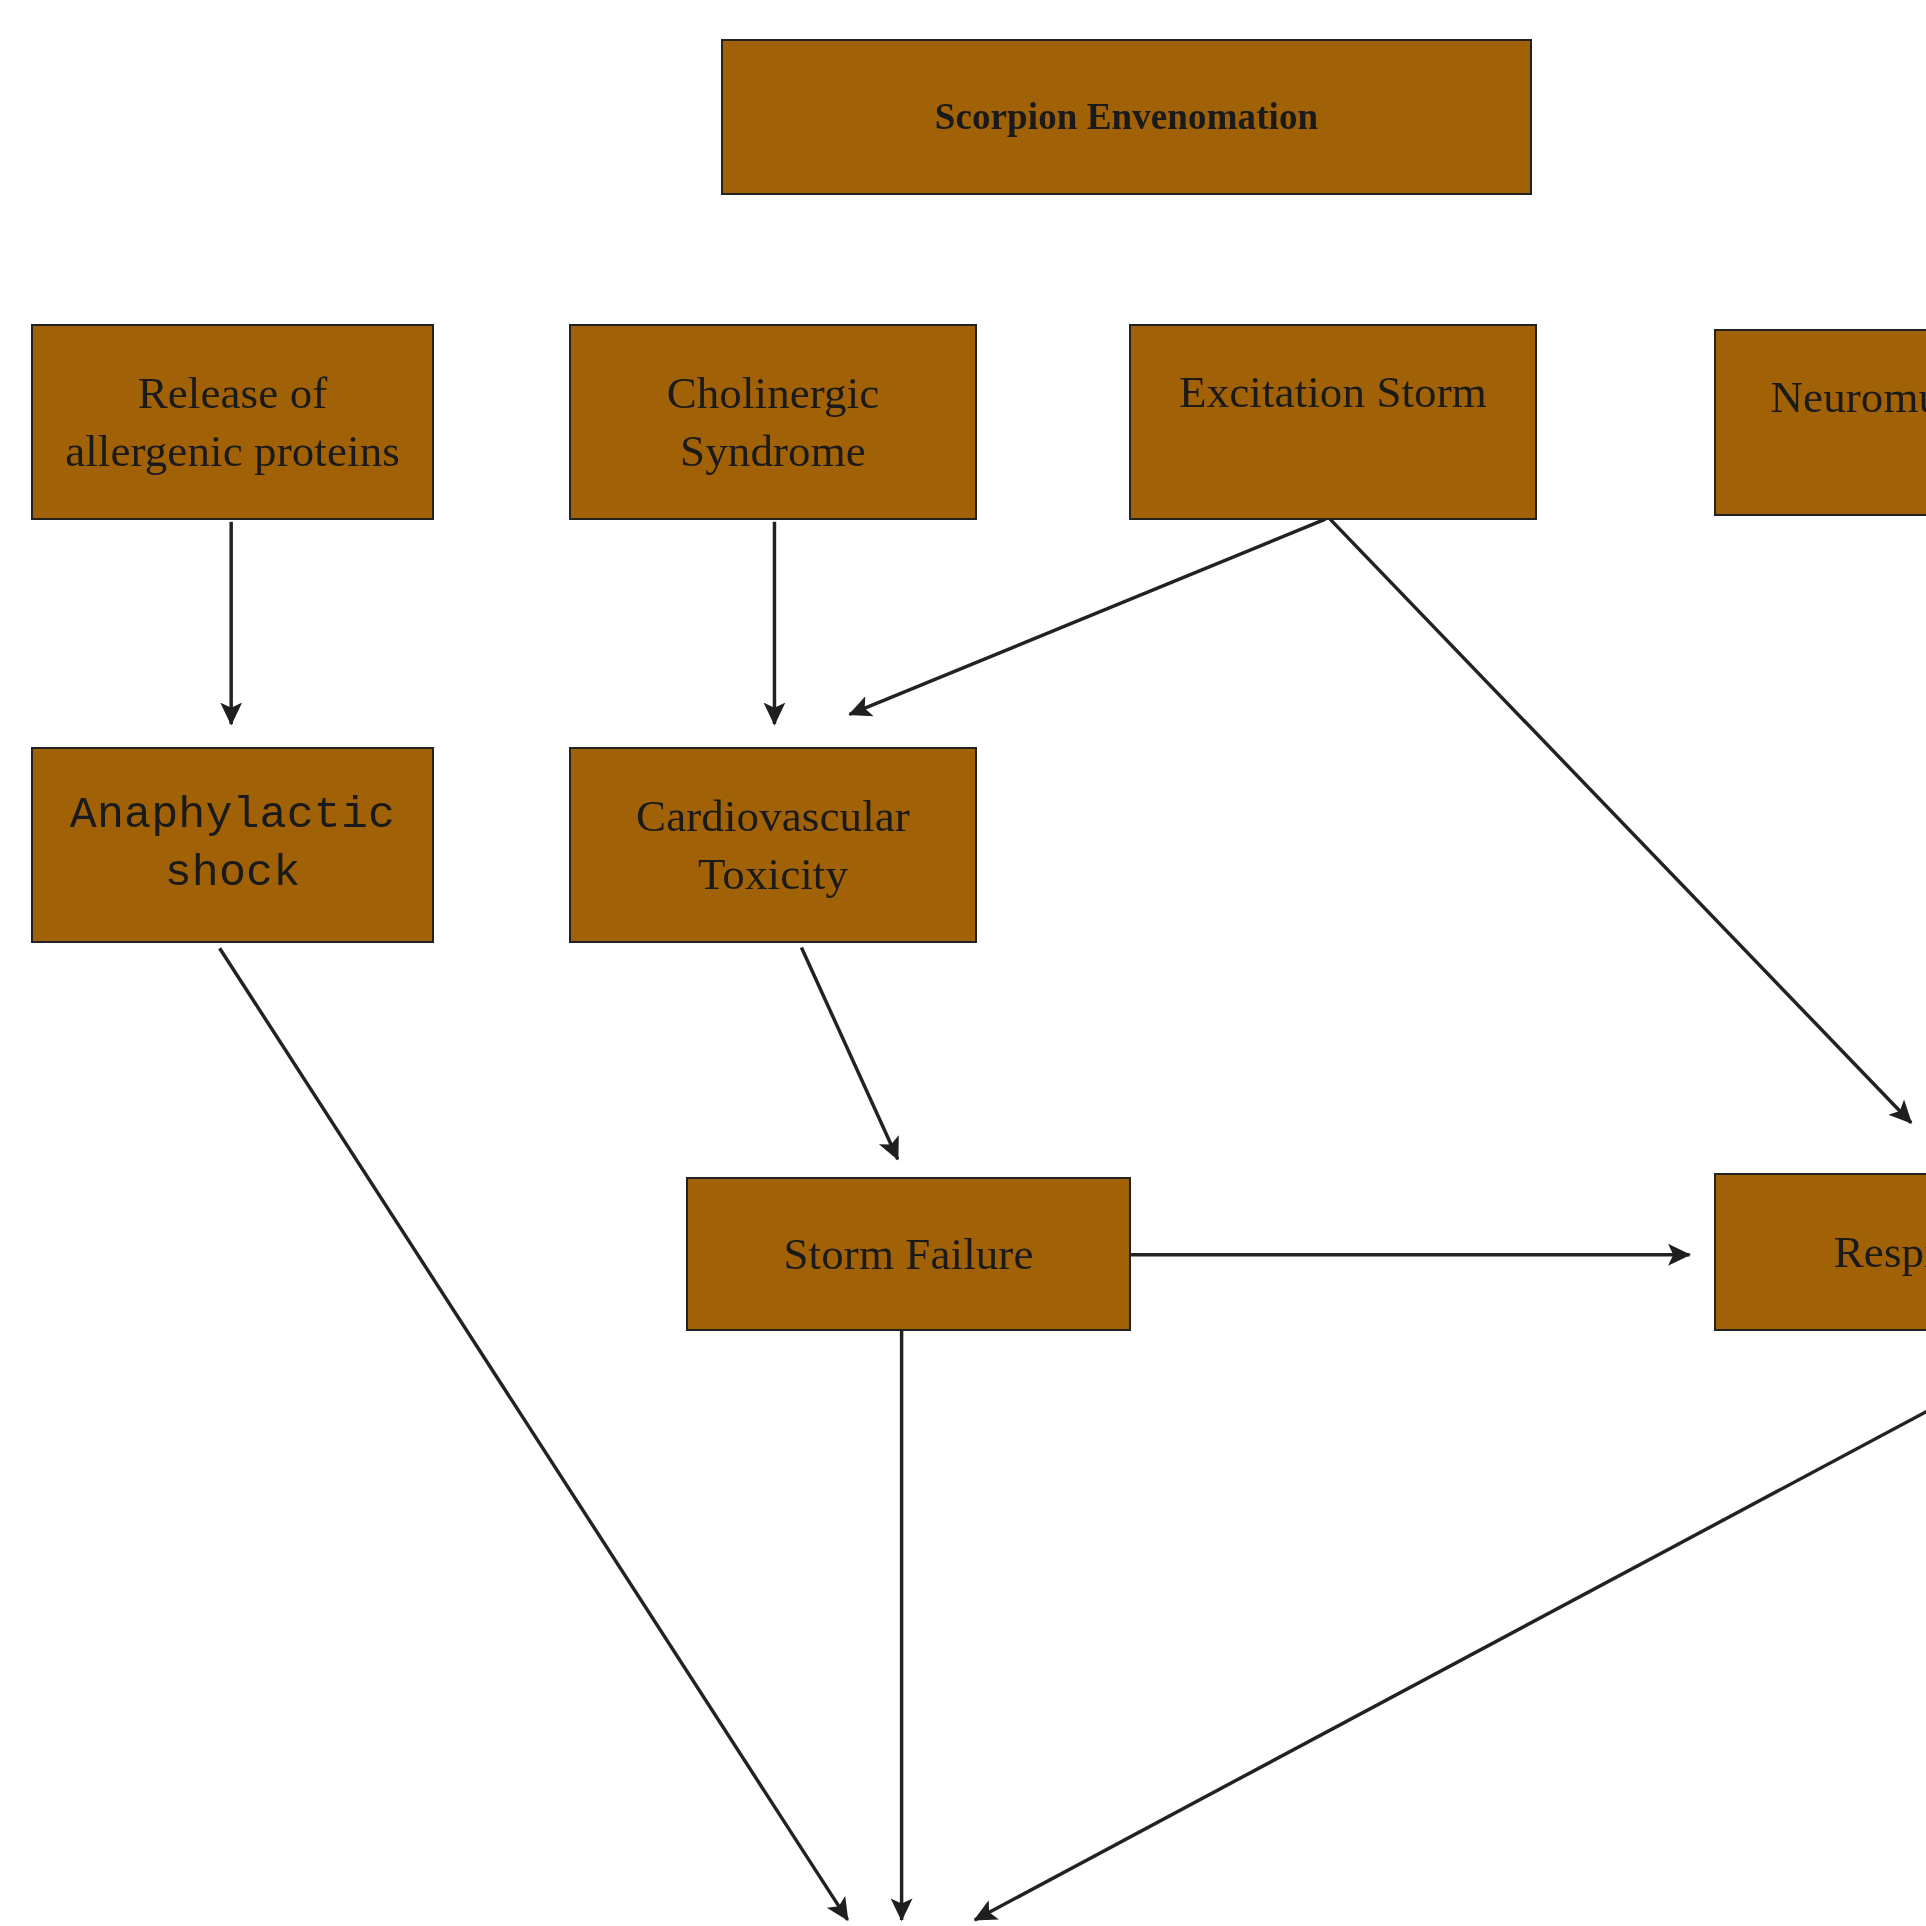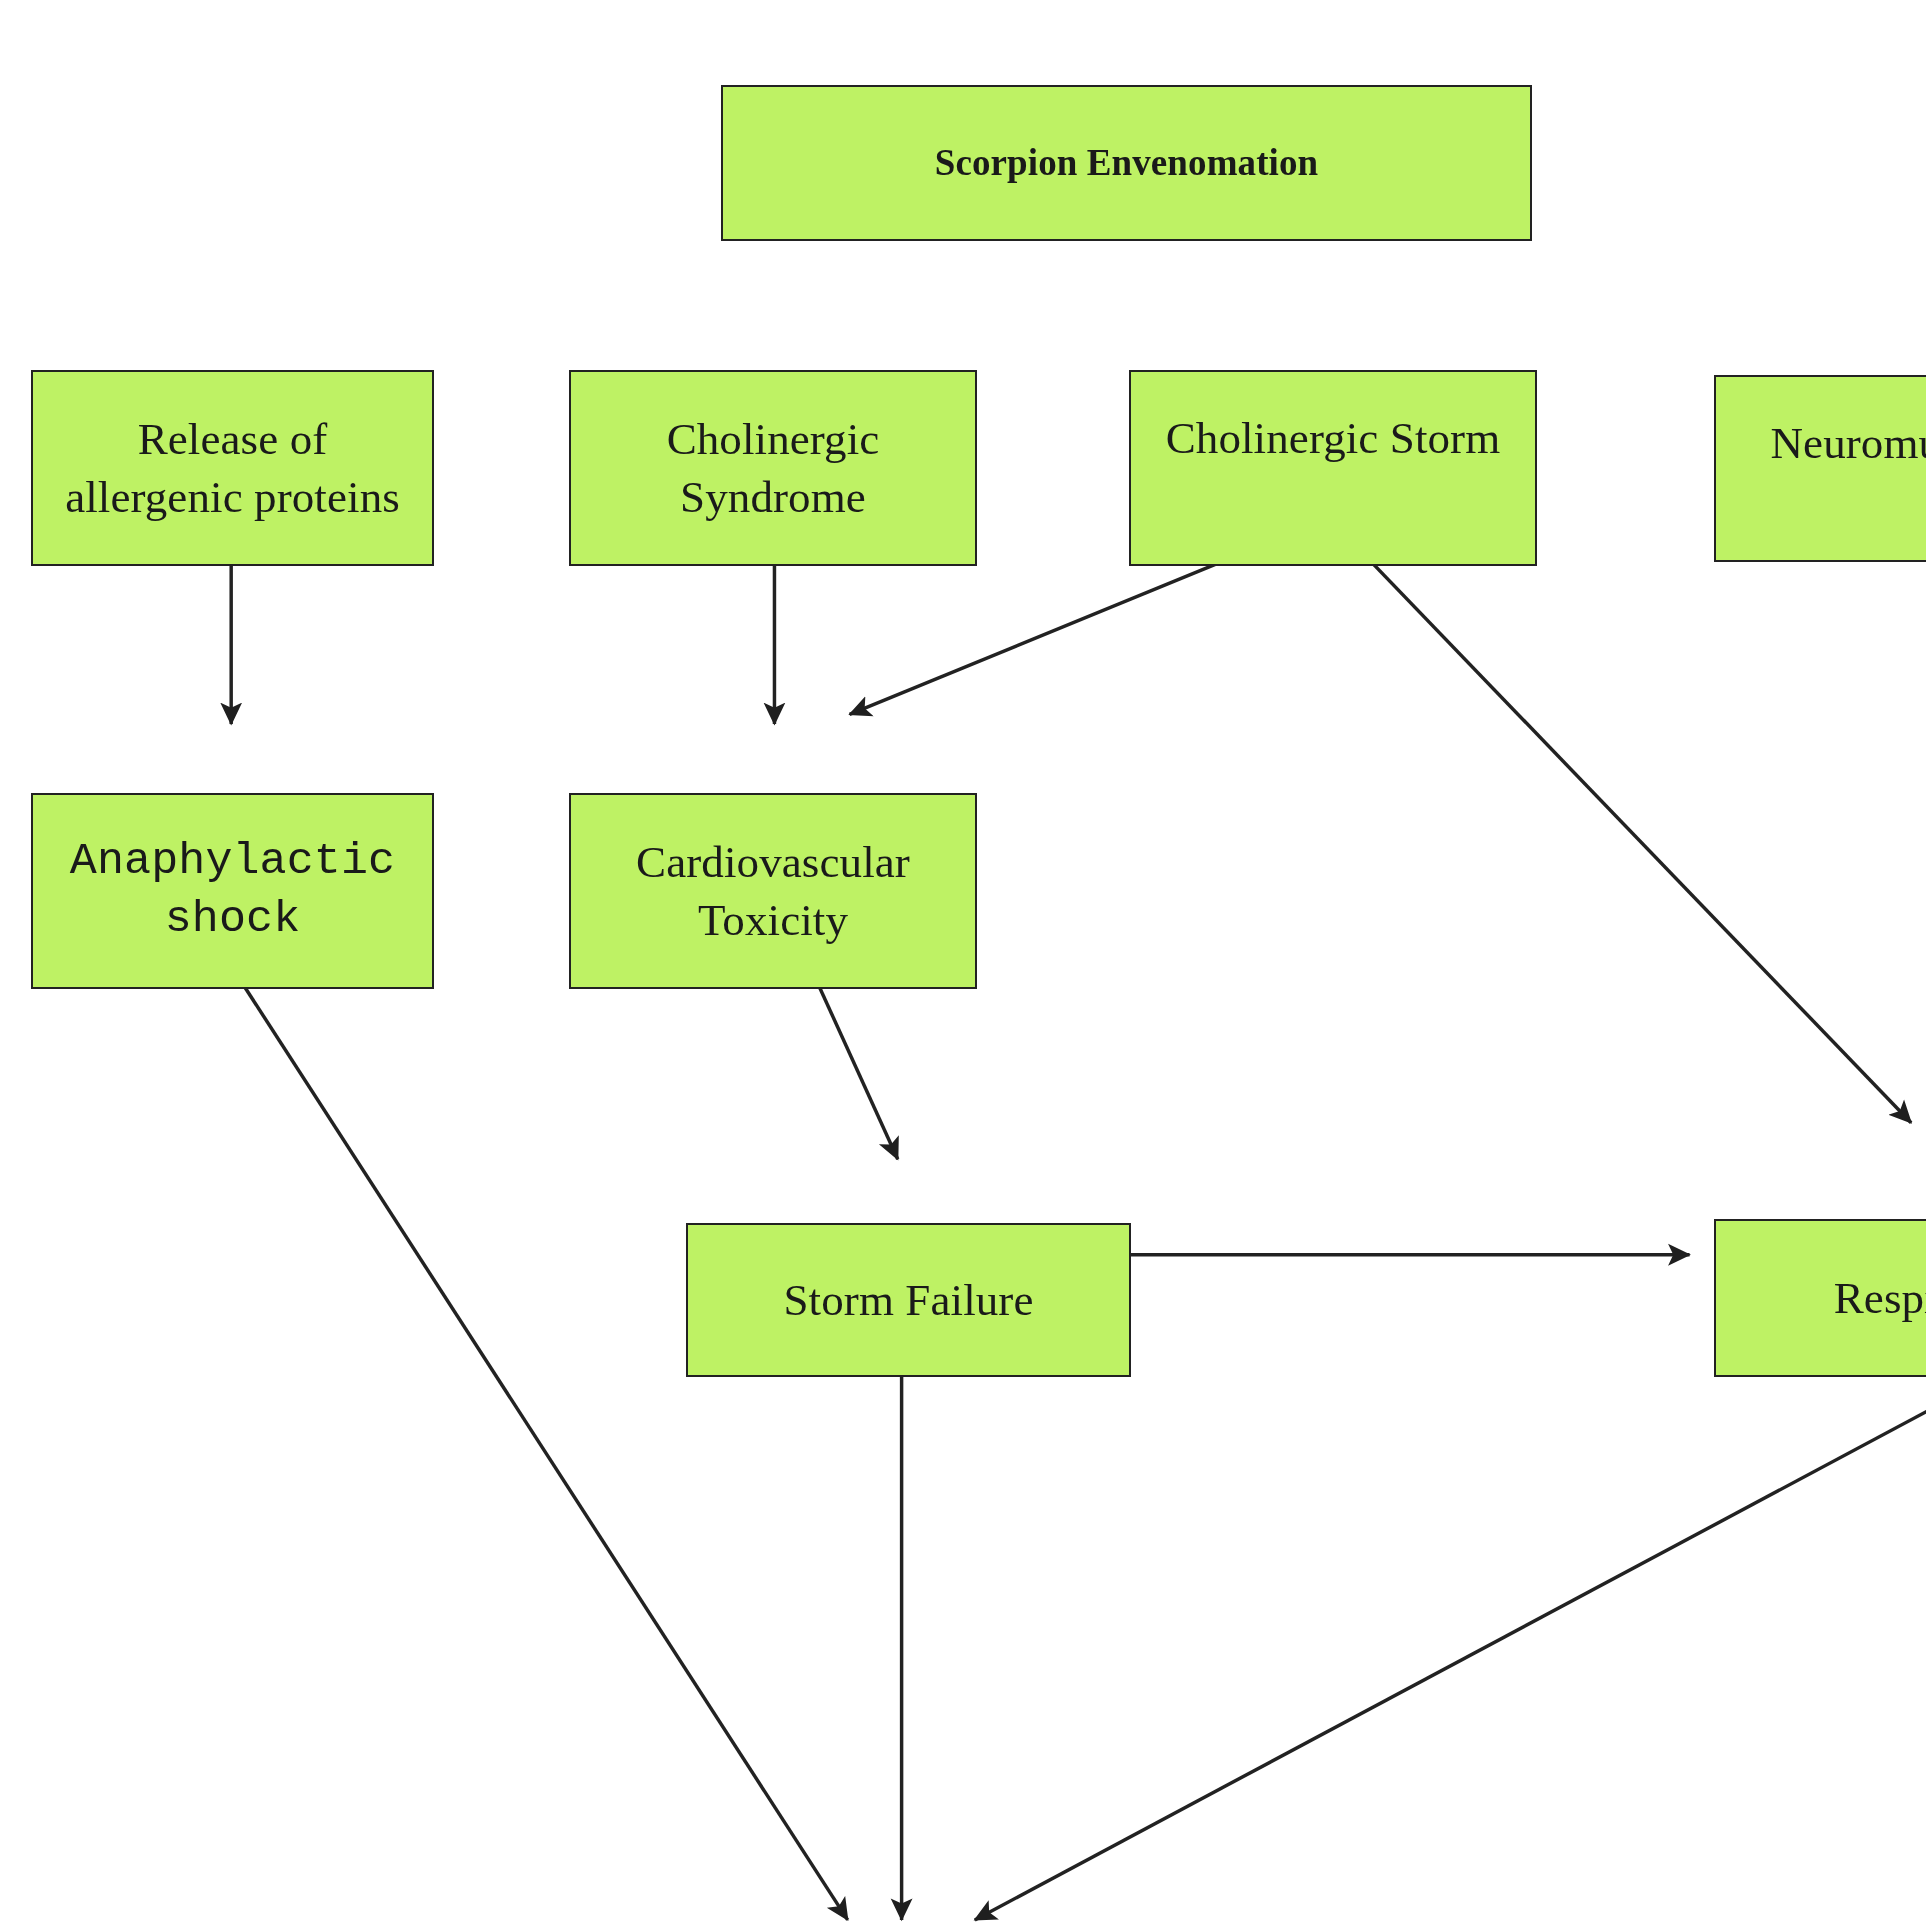--- a/index.html
+++ b/index.html
@@ -27,26 +27,25 @@
     top: 0;
     left: 0;
     width: 2328px;
     height: 2156px;
     display: block;
   }
   .node-box {
     position: absolute;
     box-sizing: border-box;
     border: 2.7px solid #222222;
-    background: #bef264;
+    background: #a16207;
     display: flex;
     align-items: center;
     justify-content: center;
     text-align: center;
-    margin-top: 46px;
   }
   .node-label {
     display: block;
     line-height: 1.30;
     letter-spacing: 0.1px;
     padding: 0 7px;
     white-space: pre-line;
   }
   .size-title   { font-size: 37px; font-weight: bold; }
   .size-regular { font-size: 45px; font-weight: normal; }
@@ -85,21 +84,21 @@
       </div>
       <div class="node-box align-center" style="left: 31px; top: 324px; width: 403px; height: 196px; border-color: rgb(34, 34, 34);">
         <span class="node-label size-regular" style="color: rgb(26, 26, 26);">Release of
 allergenic proteins</span>
       </div>
       <div class="node-box align-center" style="left: 569px; top: 324px; width: 408px; height: 196px; border-color: rgb(34, 34, 34);">
         <span class="node-label size-regular" style="color: rgb(26, 26, 26);">Cholinergic
 Syndrome</span>
       </div>
       <div class="node-box align-top" style="left: 1129px; top: 324px; width: 408px; height: 196px; border-color: rgb(34, 34, 34);">
-        <span class="node-label size-regular" style="color: rgb(26, 26, 26);">Cholinergic Storm</span>
+        <span class="node-label size-regular" style="color: rgb(26, 26, 26);">Excitation Storm</span>
       </div>
       <div class="node-box align-top" style="left: 1714px; top: 329px; width: 589px; height: 187px; border-color: rgb(34, 34, 34);">
         <span class="node-label size-regular" style="color: rgb(26, 26, 26);">Neuromuscular Excitation</span>
       </div>
       <div class="node-box align-center" style="left: 31px; top: 747px; width: 403px; height: 196px; border-color: rgb(34, 34, 34);">
         <span class="node-label size-regular" style="color: rgb(26, 26, 26); font-family: Liberation Mono, monospace;">Anaphylactic
 shock</span>
       </div>
       <div class="node-box align-center" style="left: 569px; top: 747px; width: 408px; height: 196px; border-color: rgb(34, 34, 34);">
         <span class="node-label size-regular" style="color: rgb(26, 26, 26);">Cardiovascular

